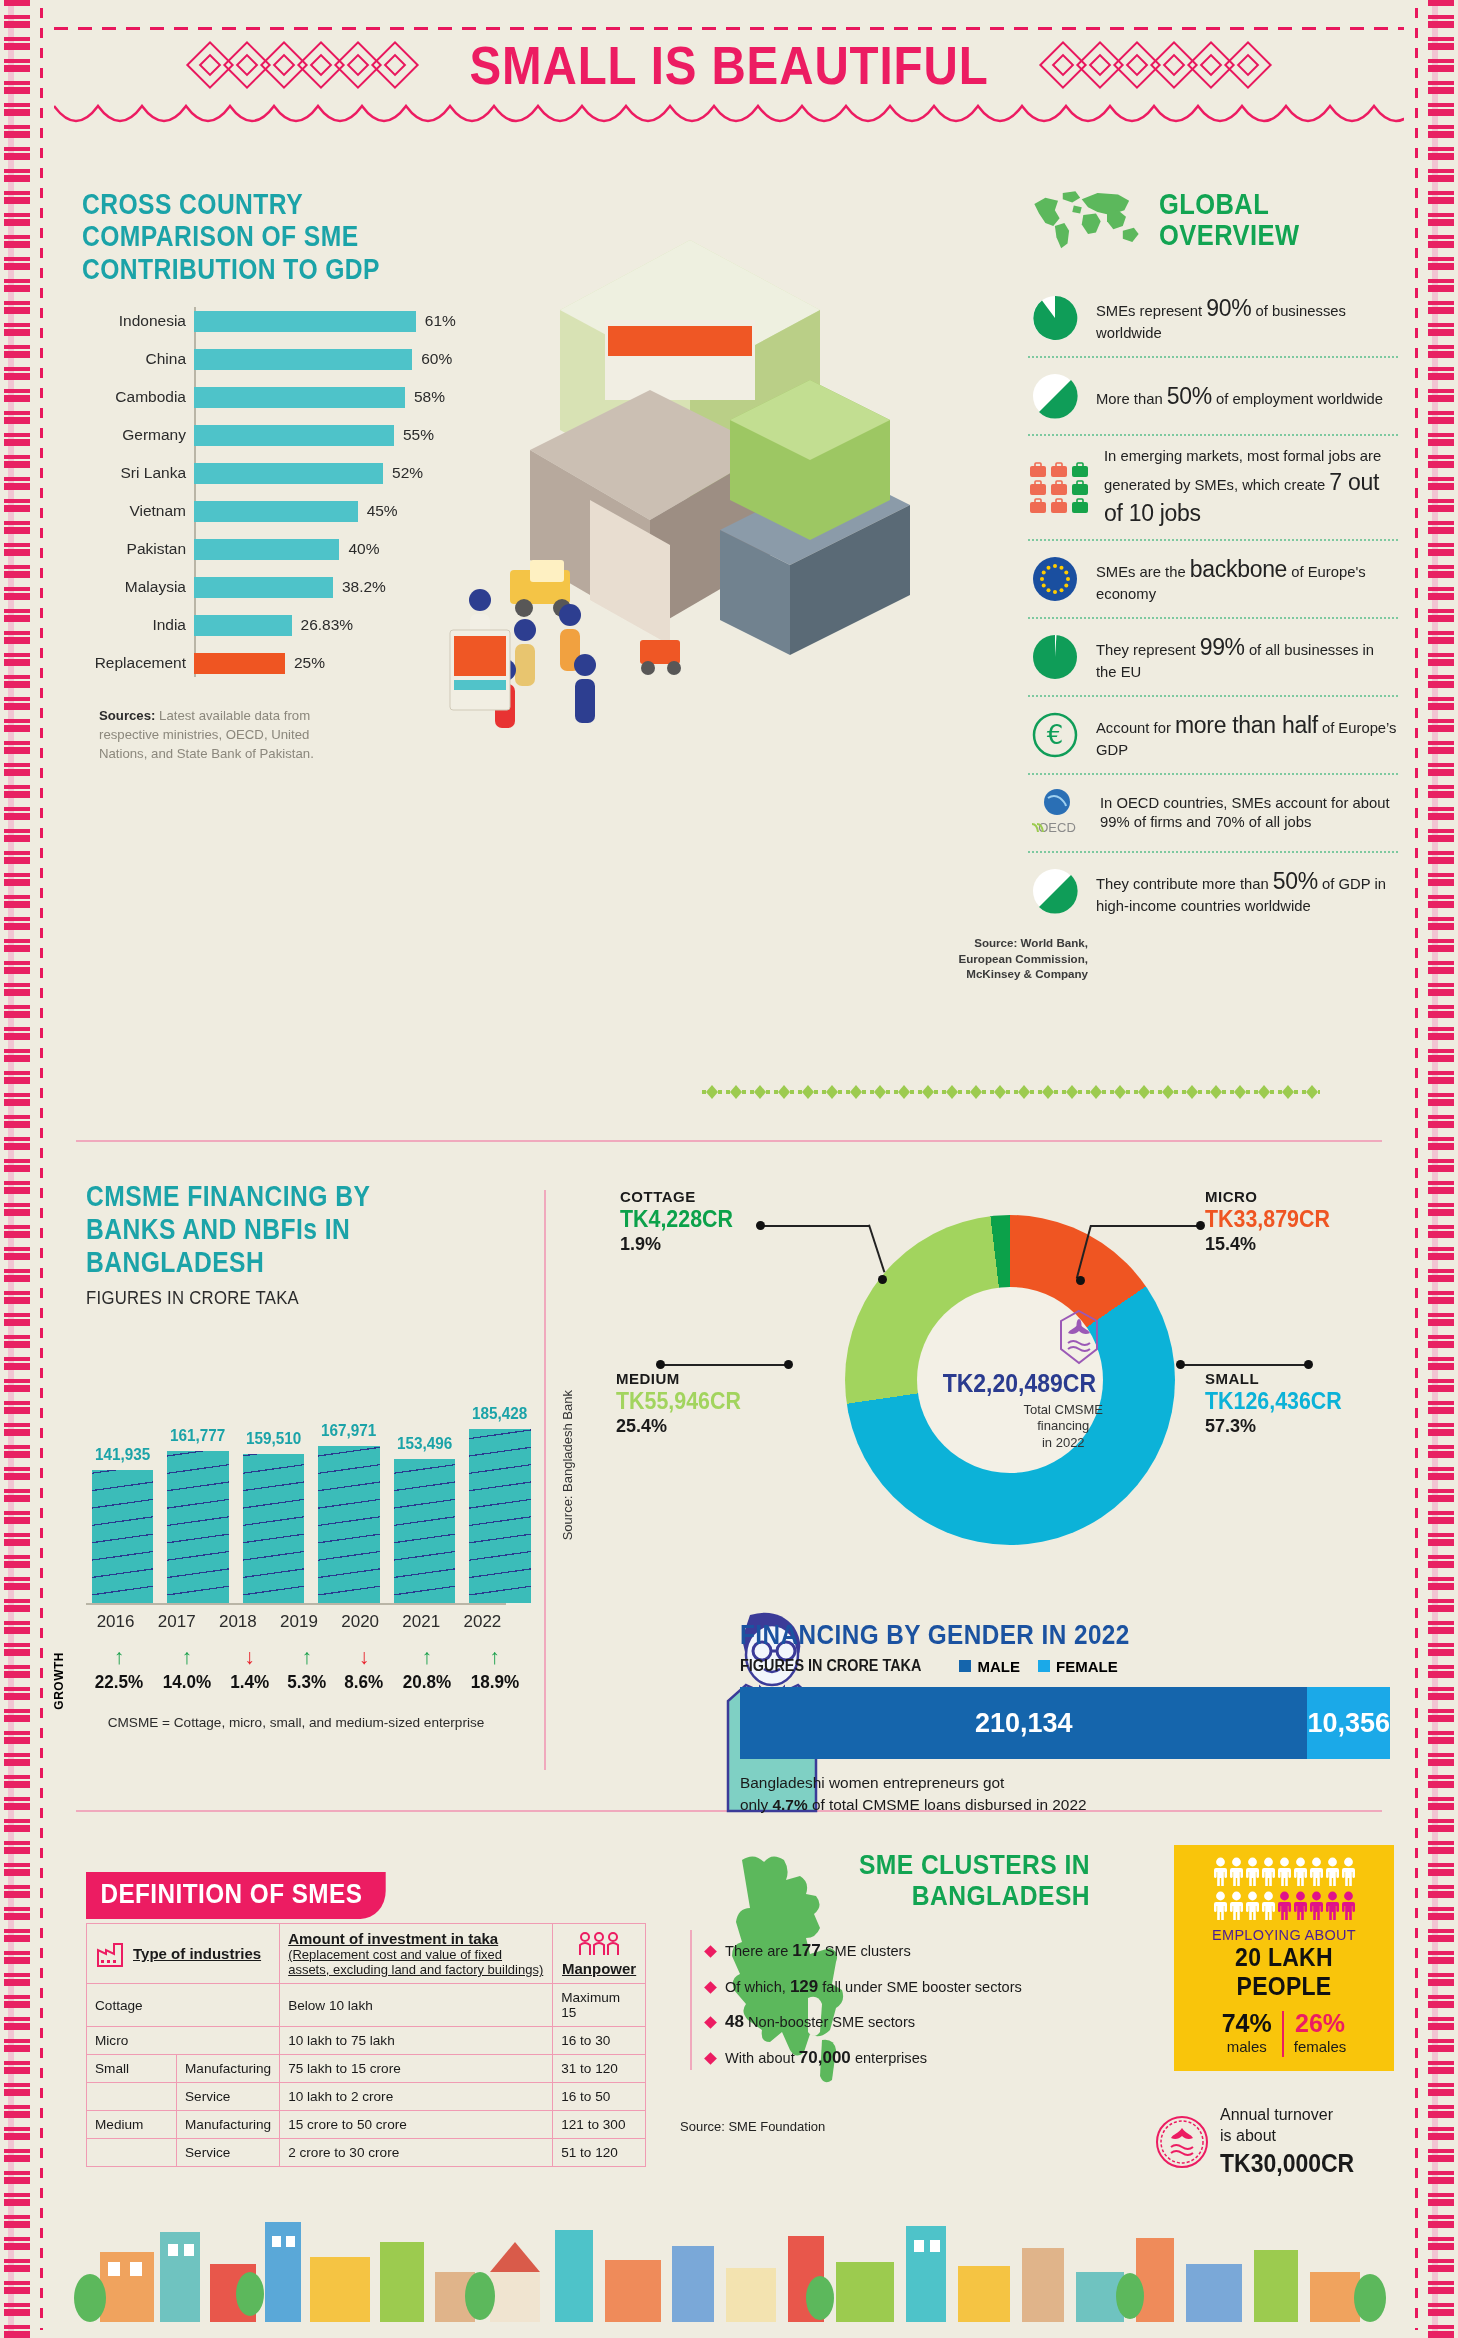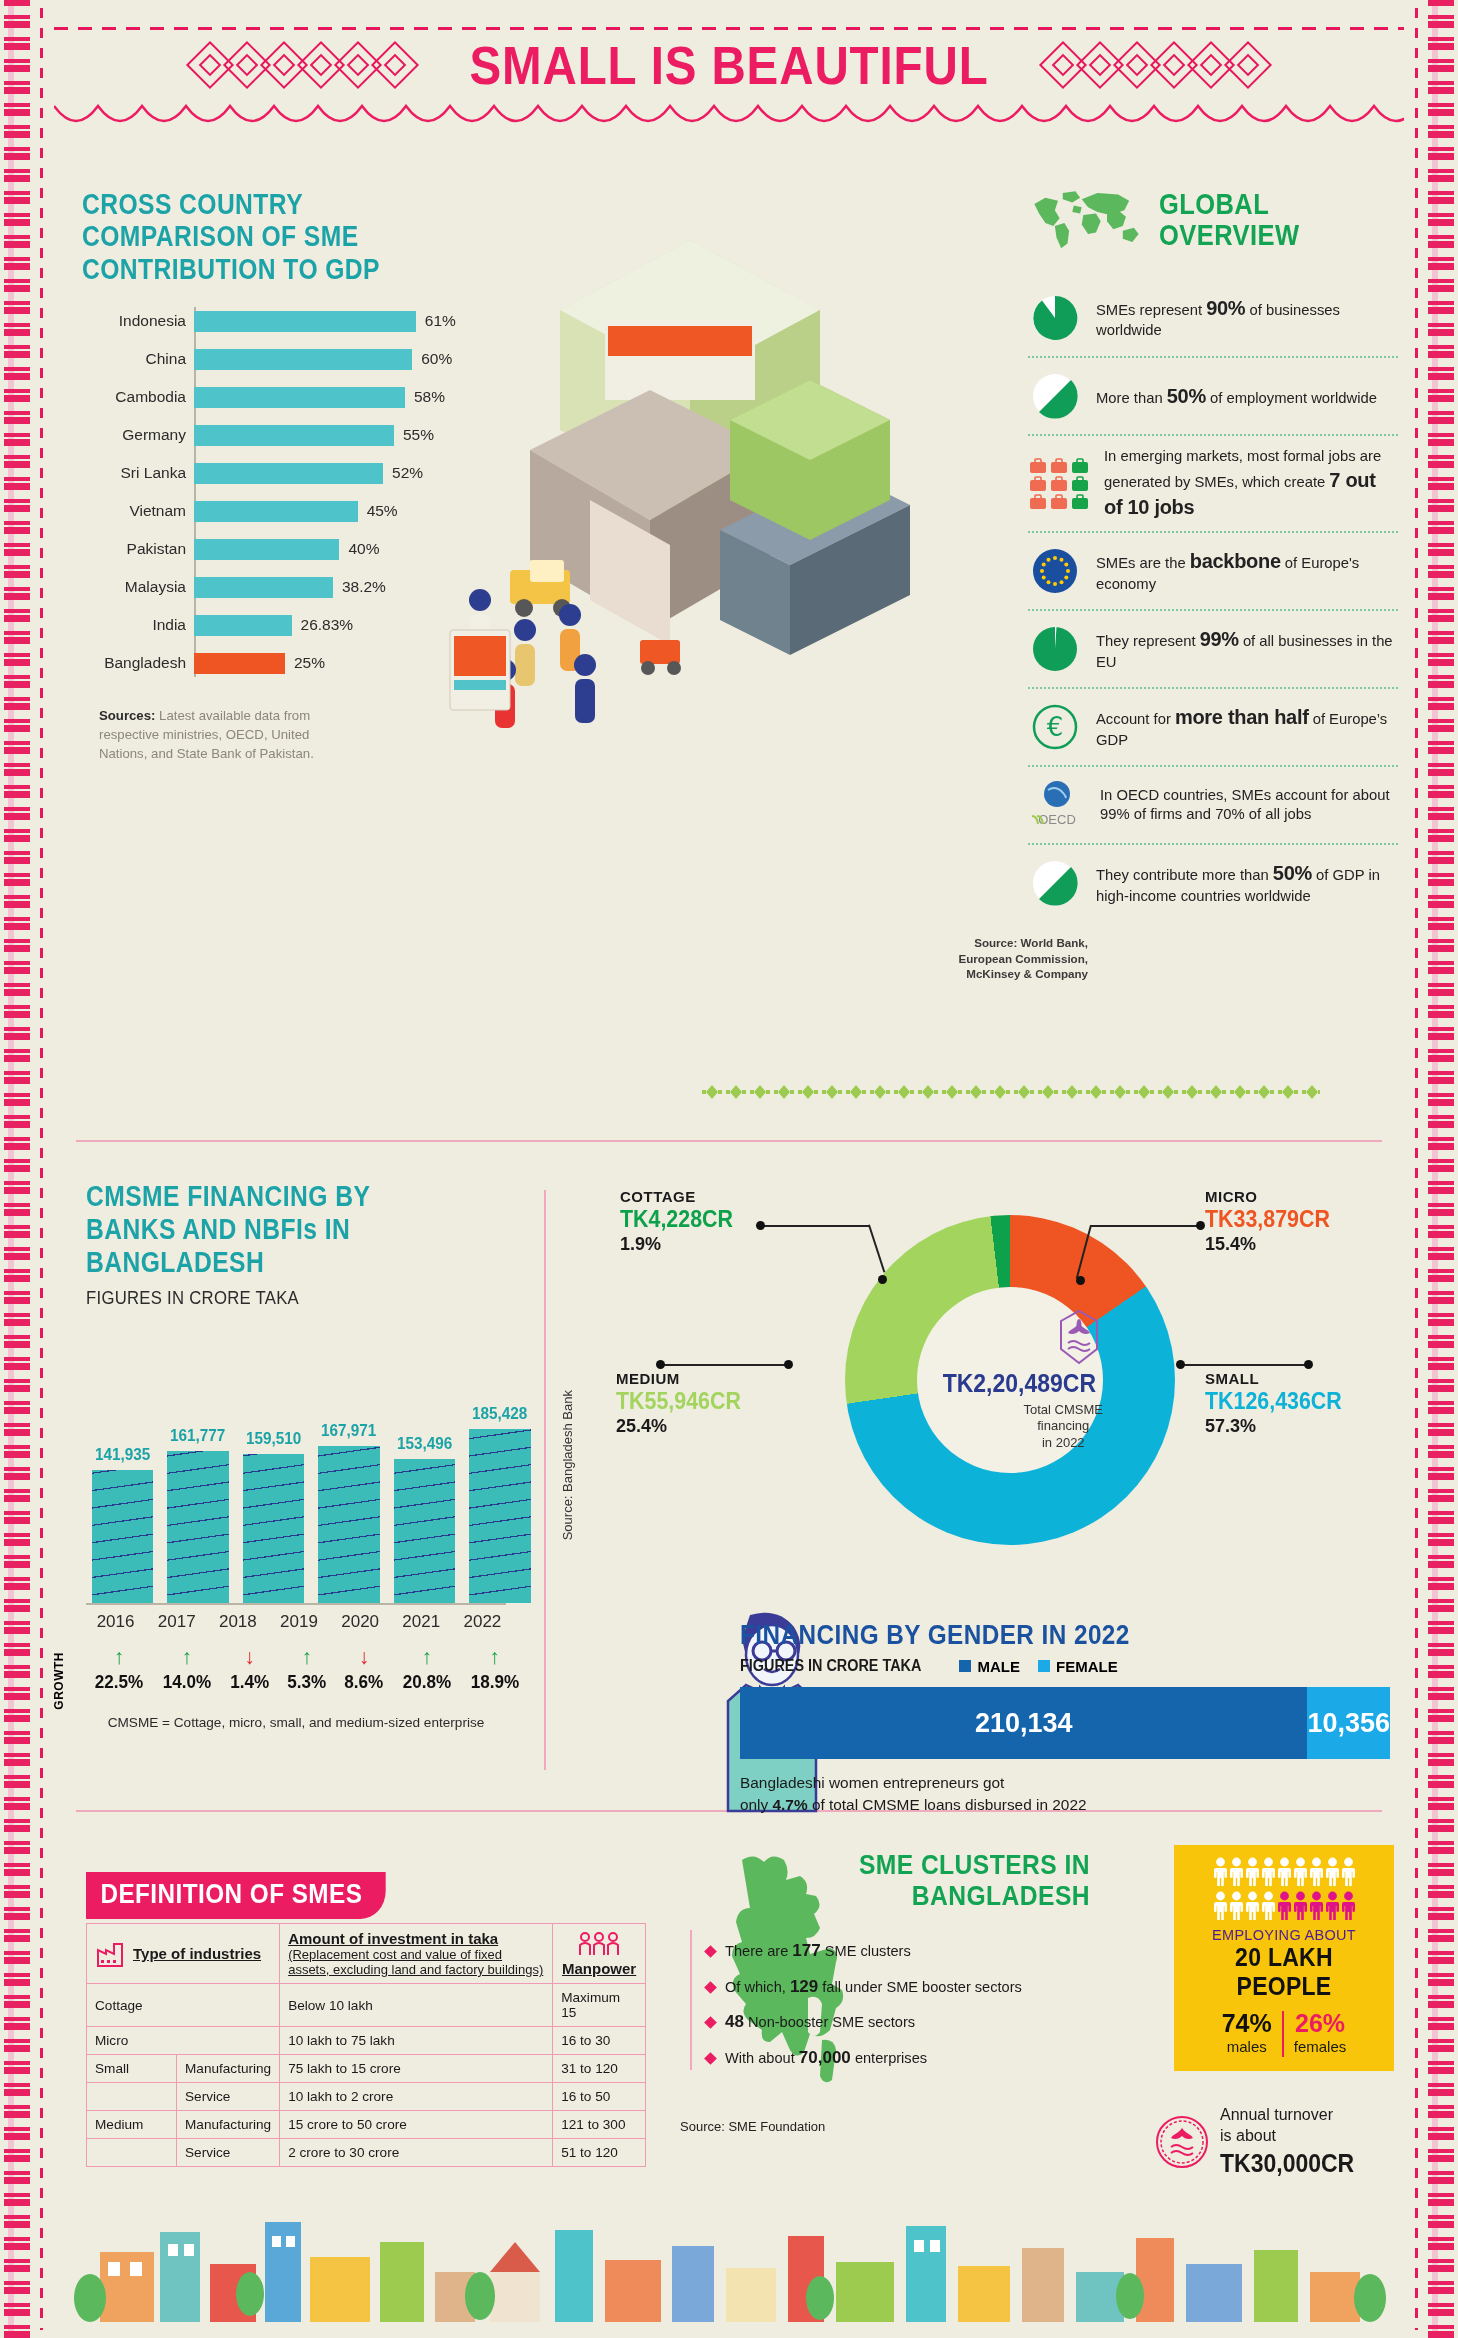--- a/index.html
+++ b/index.html
@@ -84,21 +84,21 @@
   #global { position: absolute; right: 60px; top: 180px; width: 370px; }
   .go-head { display: flex; align-items: center; gap: 12px; justify-content: flex-end; }
   .go-title { font-size: 30px; color: #12a452; line-height: 1.05; text-align: left; }
   .go-list { margin-top: 22px; }
   .go-item { display: flex; gap: 14px; align-items: center;
              padding: 11px 0; border-top: 2px dotted #7dc9a0; }
   .go-item:first-child { border-top: none; }
   .go-ico { flex: 0 0 54px; height: 54px; display:flex; align-items:center; justify-content:center; }
   .go-txt { font-size: 14.8px; line-height: 1.34; color: #222; }
   .go-txt b { font-weight: bold; }
-  .go-txt .big { font-size: 20px; font-weight: bold; letter-spacing: -.3px; }
+  .go-txt .big { font-size: 23px; font-weight: normal; letter-spacing: -.3px; }
   .src-wb { position: absolute; right: 370px; top: 935px; width: 170px;
             font-size: 11.6px; line-height: 1.35; color: #3a3a3a; text-align: right; font-weight: bold; }
   
   .hr-pink { position: absolute; left: 76px; right: 76px; height: 2px; background: #f0a9bd; }
   
   #cmsme { position: absolute; left: 86px; top: 1180px; width: 420px; }
   #cmsme .title { font-size: 29px; color: #1ba3a8; line-height: 1.14; }
   #cmsme .sub { margin-top: 8px; font-size: 19px; color: #2b2b2b;
                 font-family:"Liberation Sans Narrow","Liberation Sans",sans-serif;
                 transform: scaleX(.88); transform-origin:left center; letter-spacing:.3px;}
@@ -290,21 +290,21 @@
         <span class="bar-label">Malaysia</span>
         <span class="bar-fill" style="width:138.90909090909093px"></span>
         <span class="bar-val">38.2%</span>
       </div>
       <div class="bar-row">
         <span class="bar-label">India</span>
         <span class="bar-fill" style="width:97.56363636363636px"></span>
         <span class="bar-val">26.83%</span>
       </div>
       <div class="bar-row highlight">
-        <span class="bar-label">Bangladesh</span>
+        <span class="bar-label">Replacement</span>
         <span class="bar-fill" style="width:90.9090909090909px"></span>
         <span class="bar-val">25%</span>
       </div>
     </div>
   <div class="sources">
     <b>Sources:</b><span> Latest available data from respective ministries, OECD, United Nations, and State Bank of Pakistan.</span>
   </div>
 </div>
 
 <svg style="position:absolute;left:390px;top:200px" width="560" height="560">

